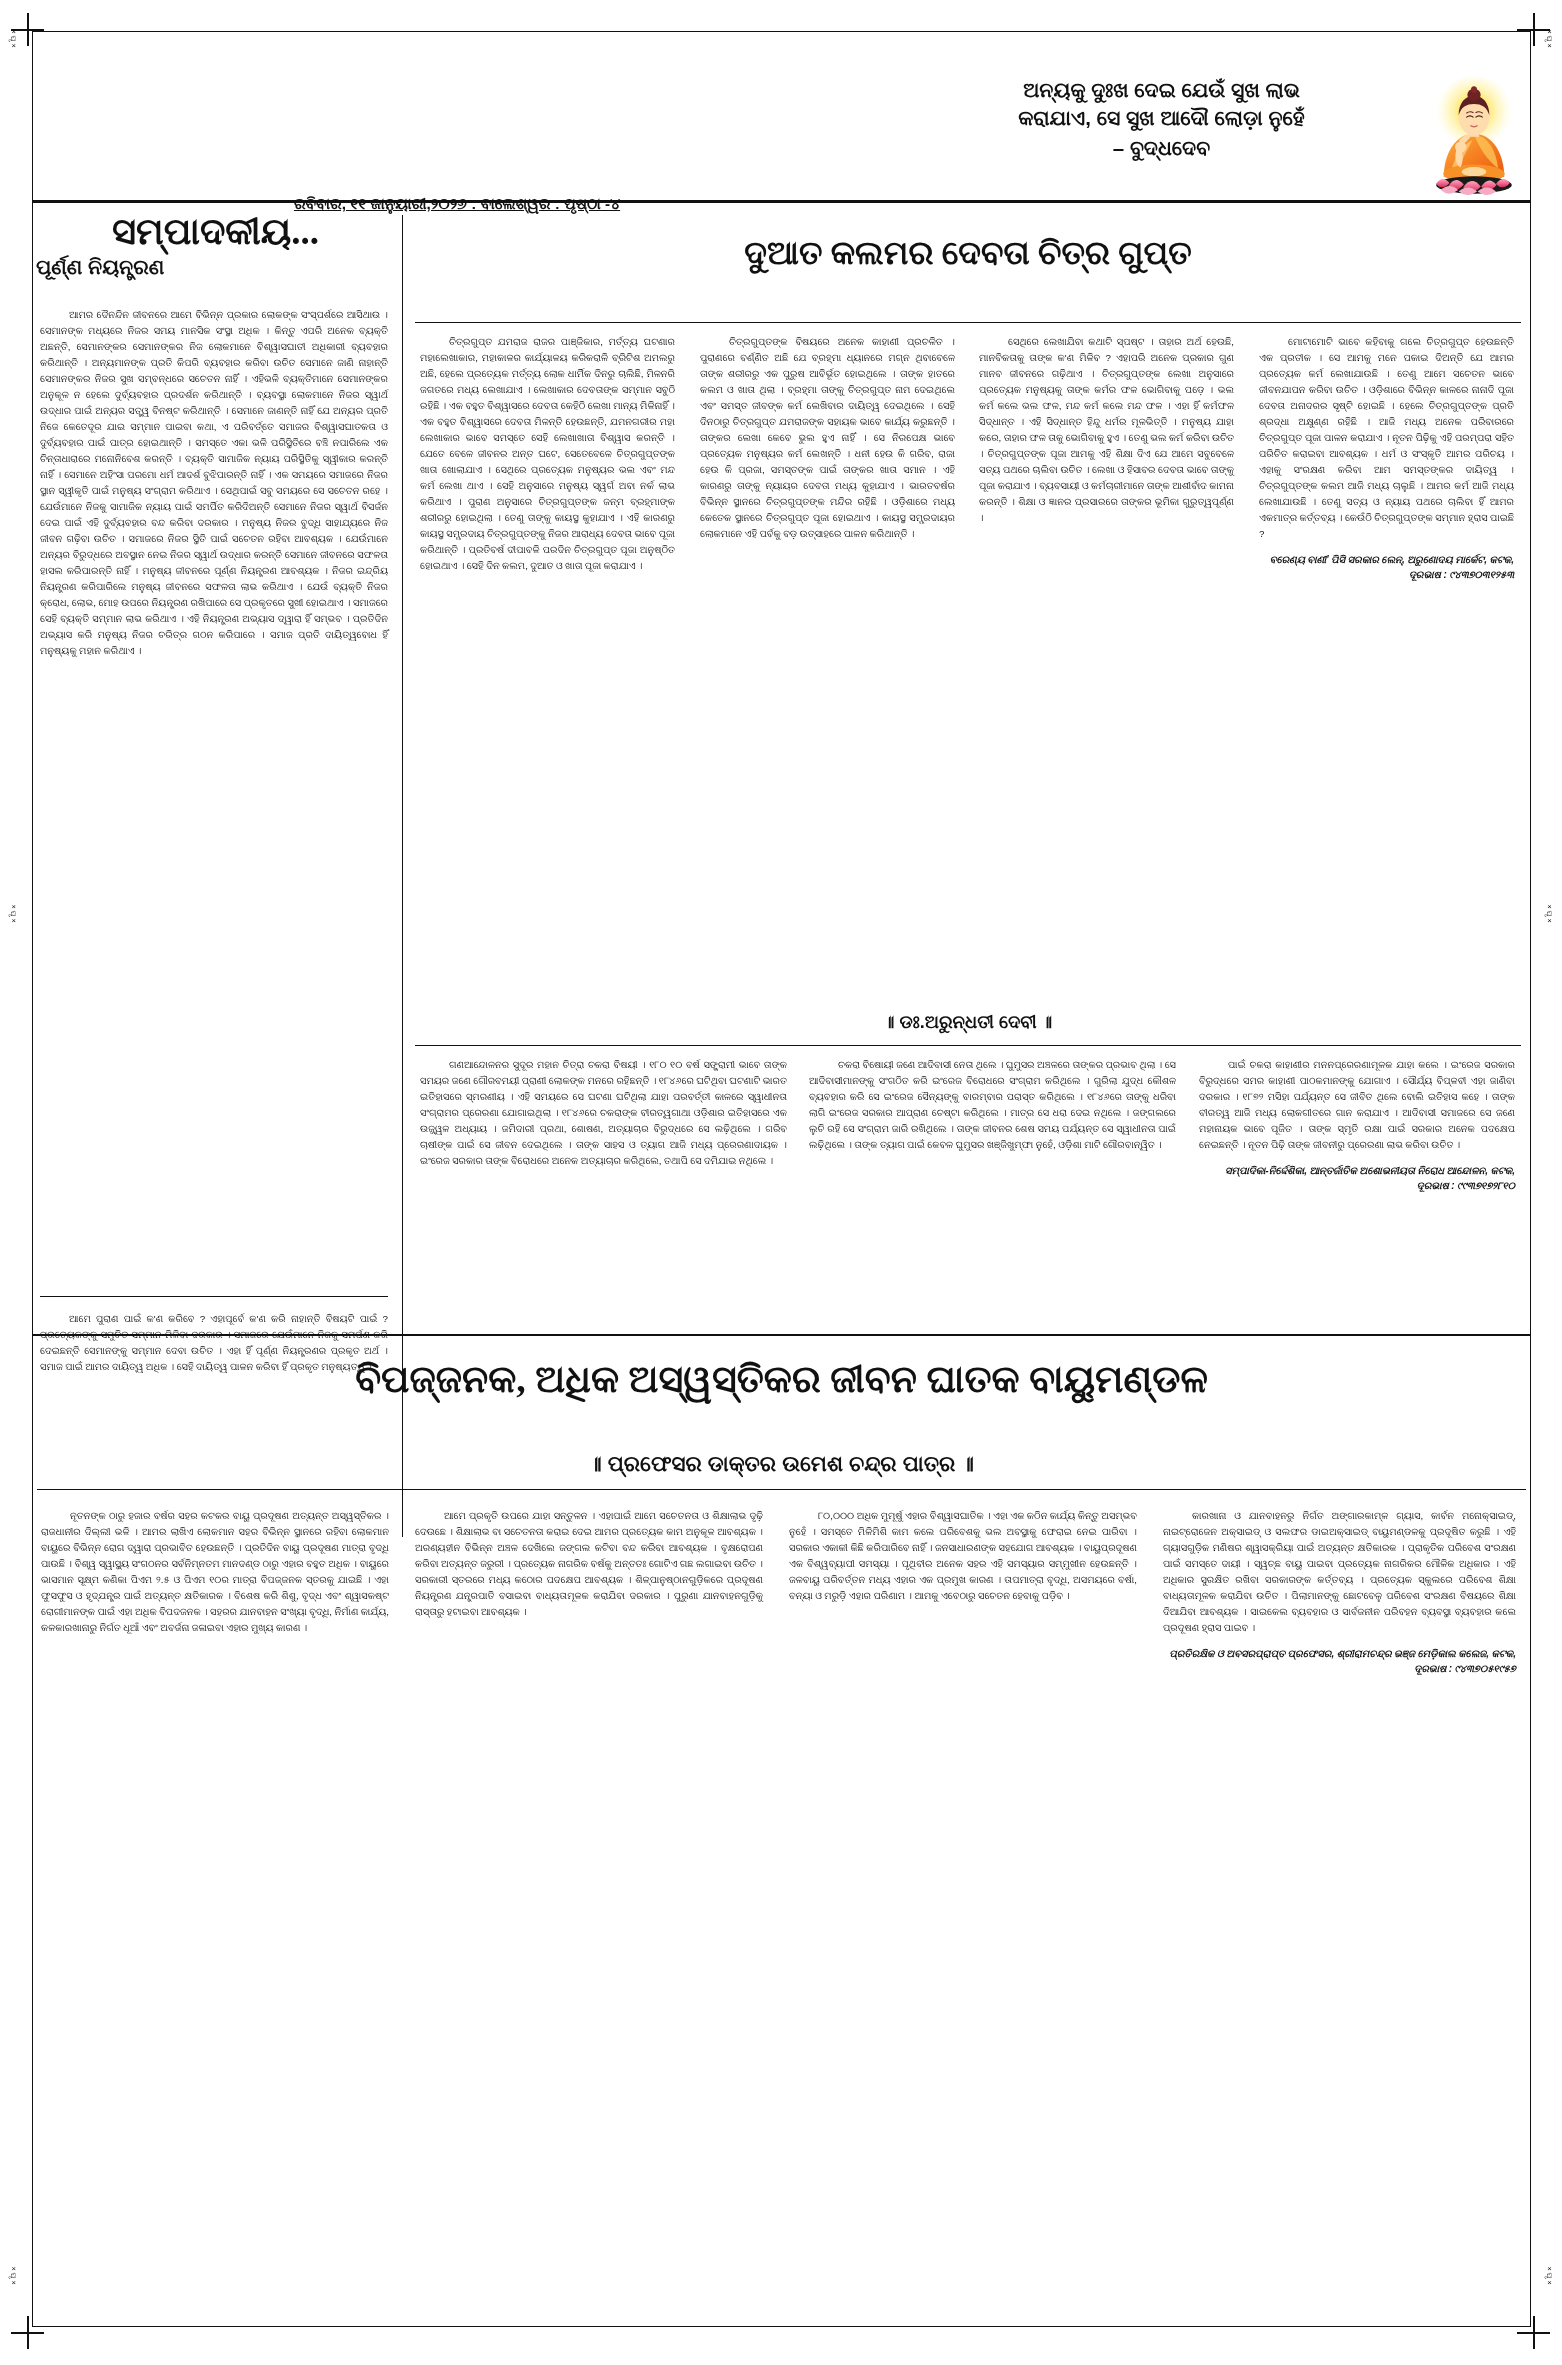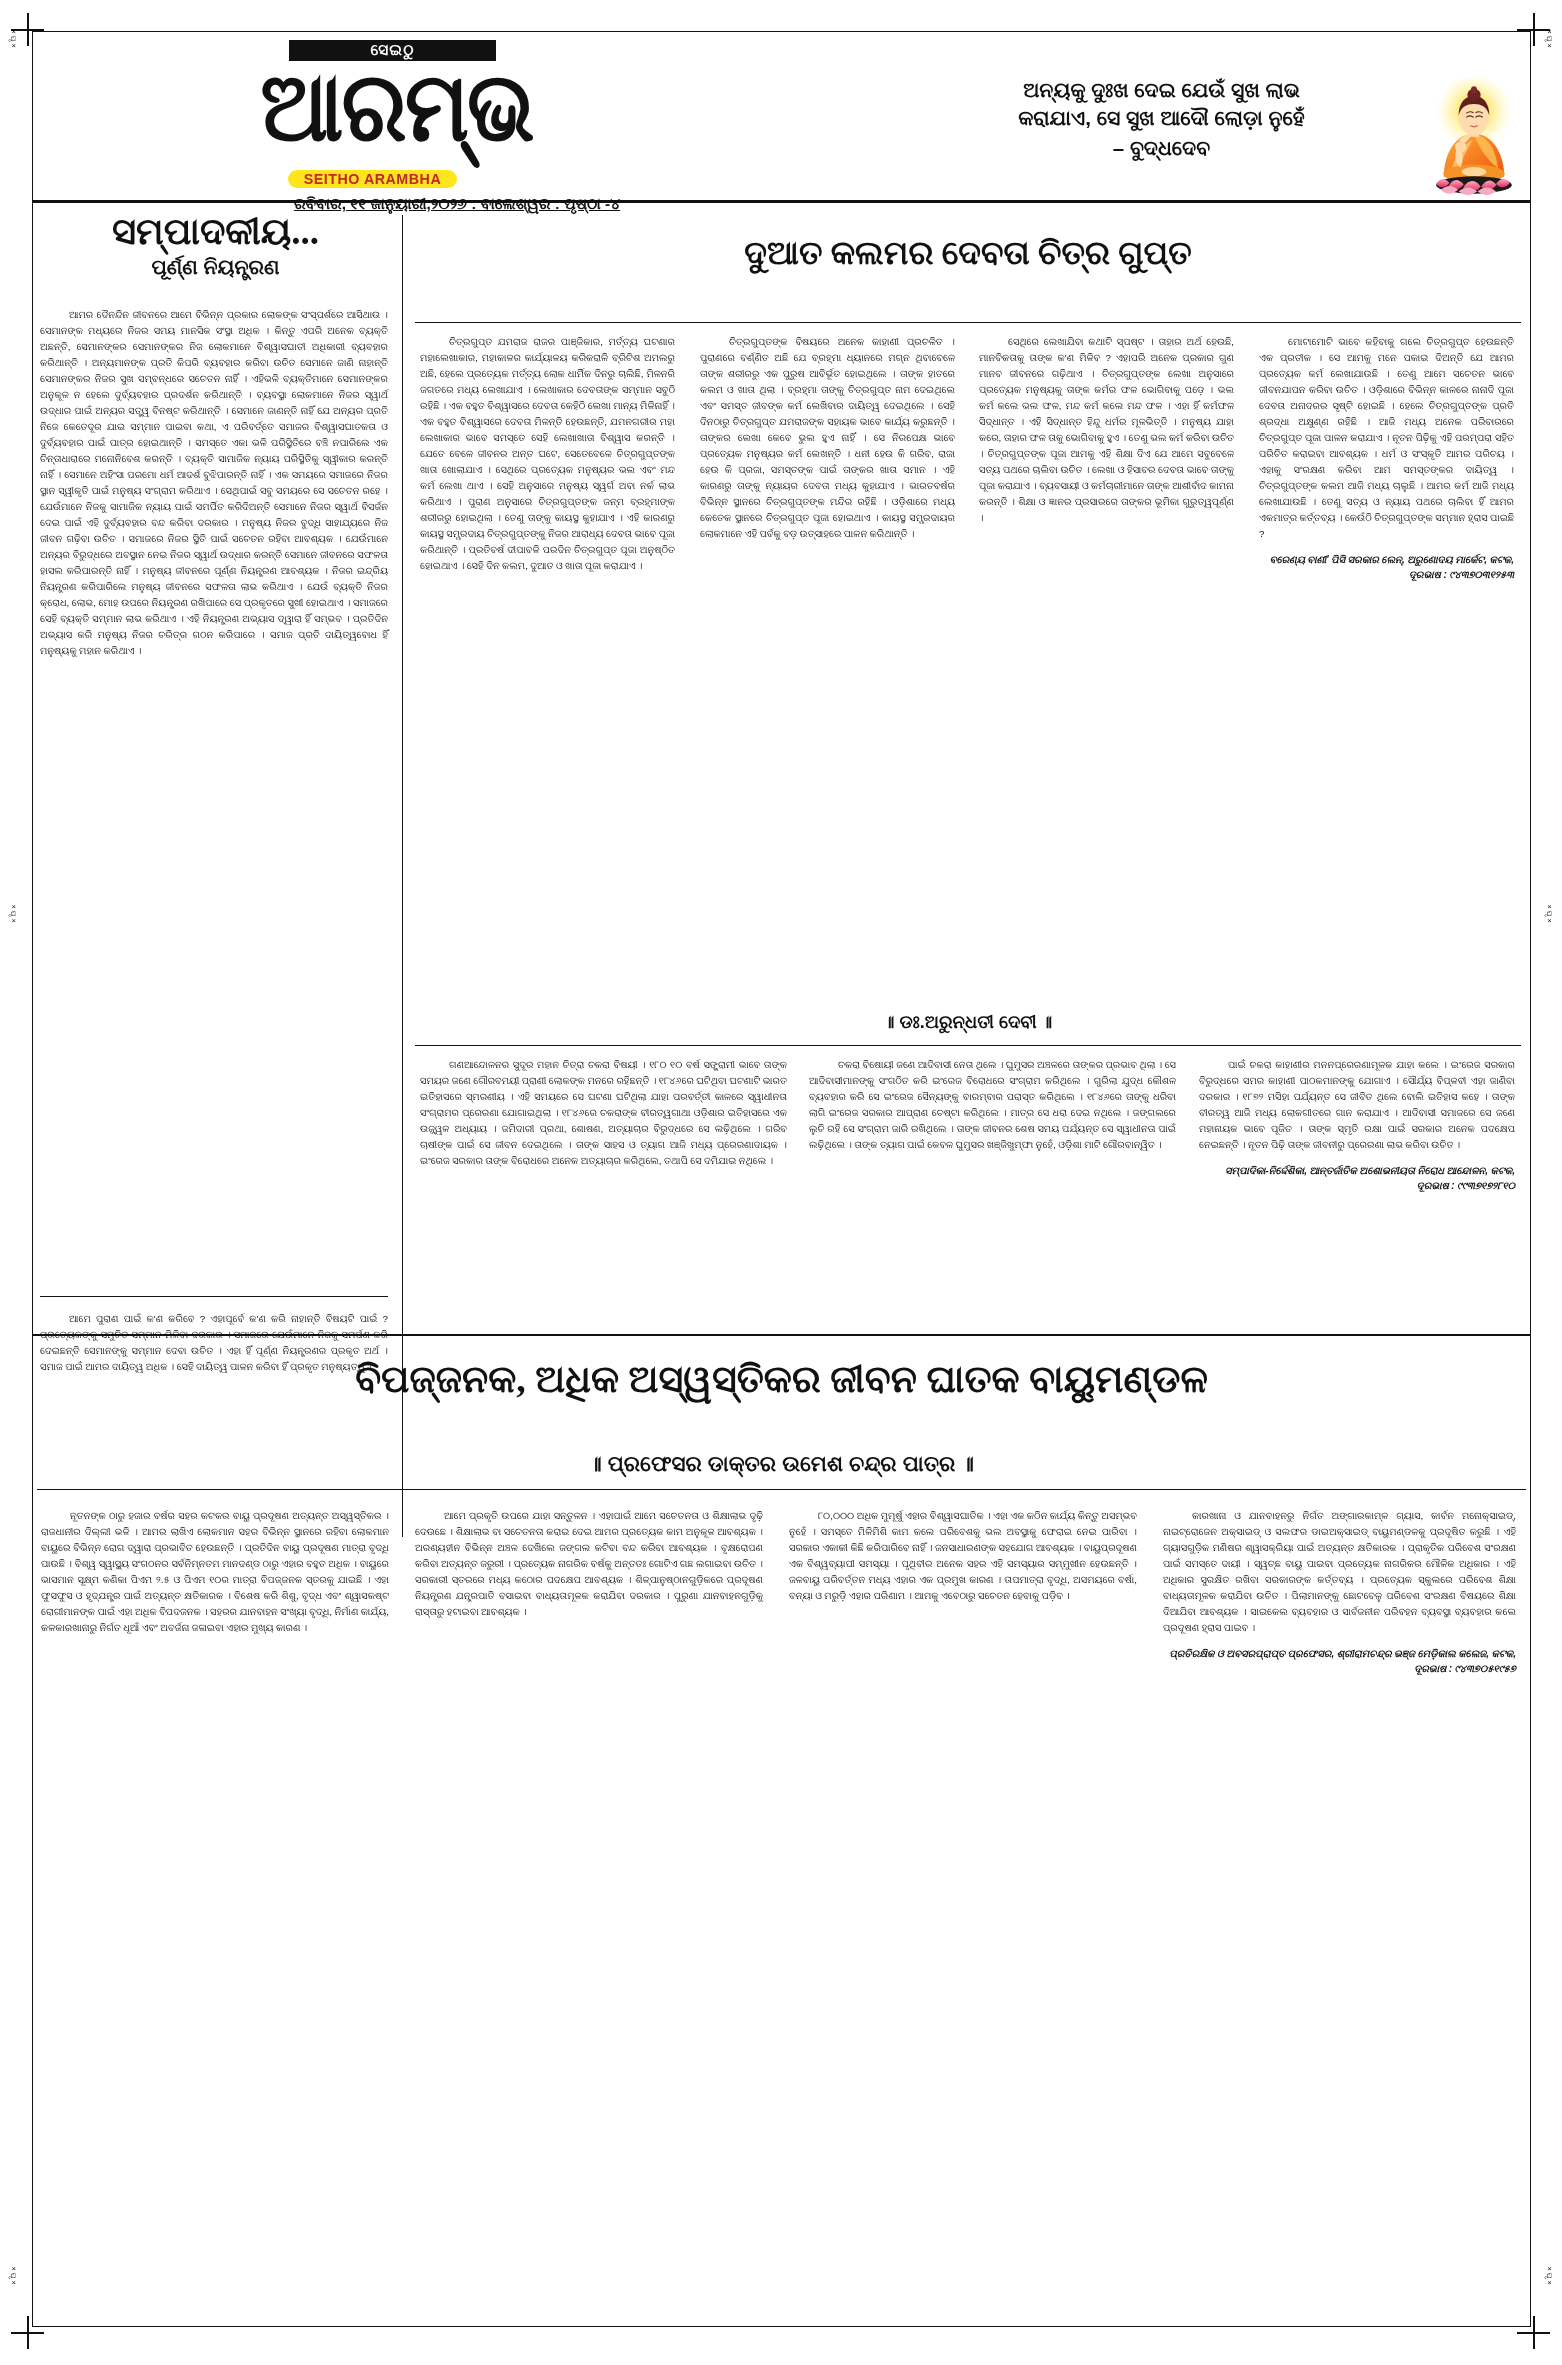--- a/index.html
+++ b/index.html
@@ -86,21 +86,21 @@
   }
   .col p{margin:0 0 0 0;text-indent:29px;}
 
   
   .edit-title{
     position:absolute;left:36px;top:211px;width:359px;text-align:center;
     font-size:37px;line-height:41px;font-weight:bold;color:#111;
     font-family:"Liberation Serif","DejaVu Serif",serif;
   }
   .edit-sub{
-    position:absolute;left:36px;top:255px;width:359px;text-align:center;
+    position:absolute;left:36px;top:255px;width:359px;
     font-size:20.5px;line-height:24.6px;font-weight:bold;color:#111;
   }
   .art-head{
     position:absolute;text-align:center;color:#111;font-weight:bold;
     font-family:"Liberation Serif","DejaVu Serif",serif;
   }
   .art-byline{
     position:absolute;text-align:center;color:#111;font-weight:bold;
   }
   .sig{
@@ -125,25 +125,20 @@
   <div class="regtxt b">×ପୃ×</div>
   <div class="regtxt c">×ପୃ×</div>
   <div class="regtxt d">×ପୃ×</div>
   <div class="regtxt e">×ପୃ×</div>
   <div class="regtxt f">×ପୃ×</div>
 
   <div class="frame"></div>
 
   <div class="masthead">
 
-    <div class="logo-wrap">
-      <div class="logo-kicker">ସେଇଠୁ</div>
-      <div class="logo-main">ଆରମ୍ଭ</div>
-      <div class="logo-eng">SEITHO ARAMBHA</div>
-    </div>
 
     <div class="dateline">ରବିବାର, ୧୧ ଜାନୁୟାରୀ,୨୦୨୬ : ବାଲେଶ୍ୱର : ପୃଷ୍ଠା -୪</div>
 
     <div class="quote">
       <span>ଅନ୍ୟକୁ ଦୁଃଖ ଦେଇ ଯେଉଁ ସୁଖ ଲାଭ</span><br>
       <span>କରାଯାଏ, ସେ ସୁଖ ଆଦୌ ଲୋଡ଼ା ନୁହେଁ</span>
       <span class="attrib">– ବୁଦ୍ଧଦେବ</span>
     </div>
 
     <div class="buddha">

